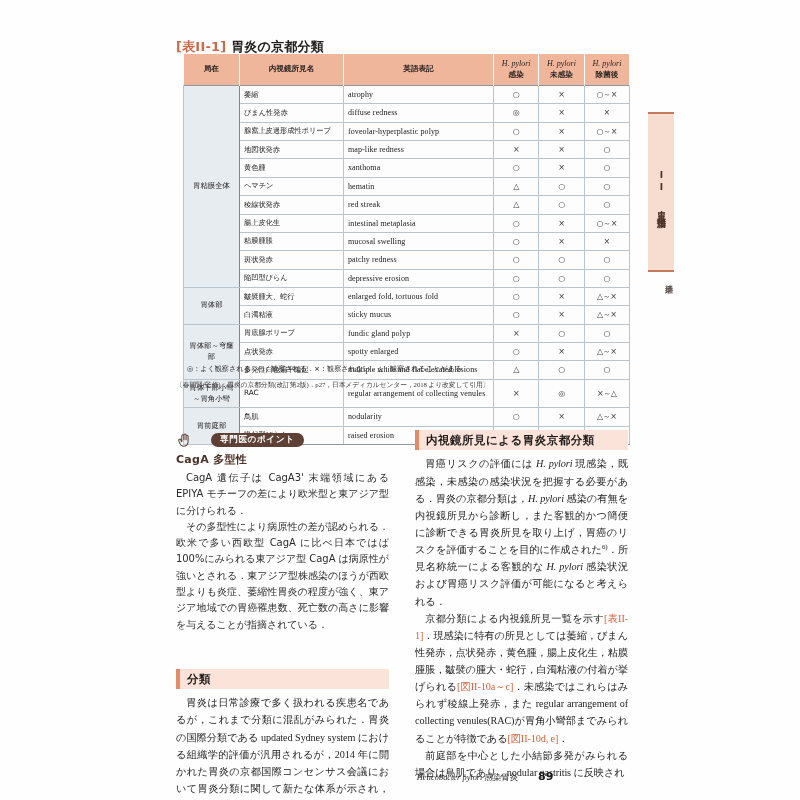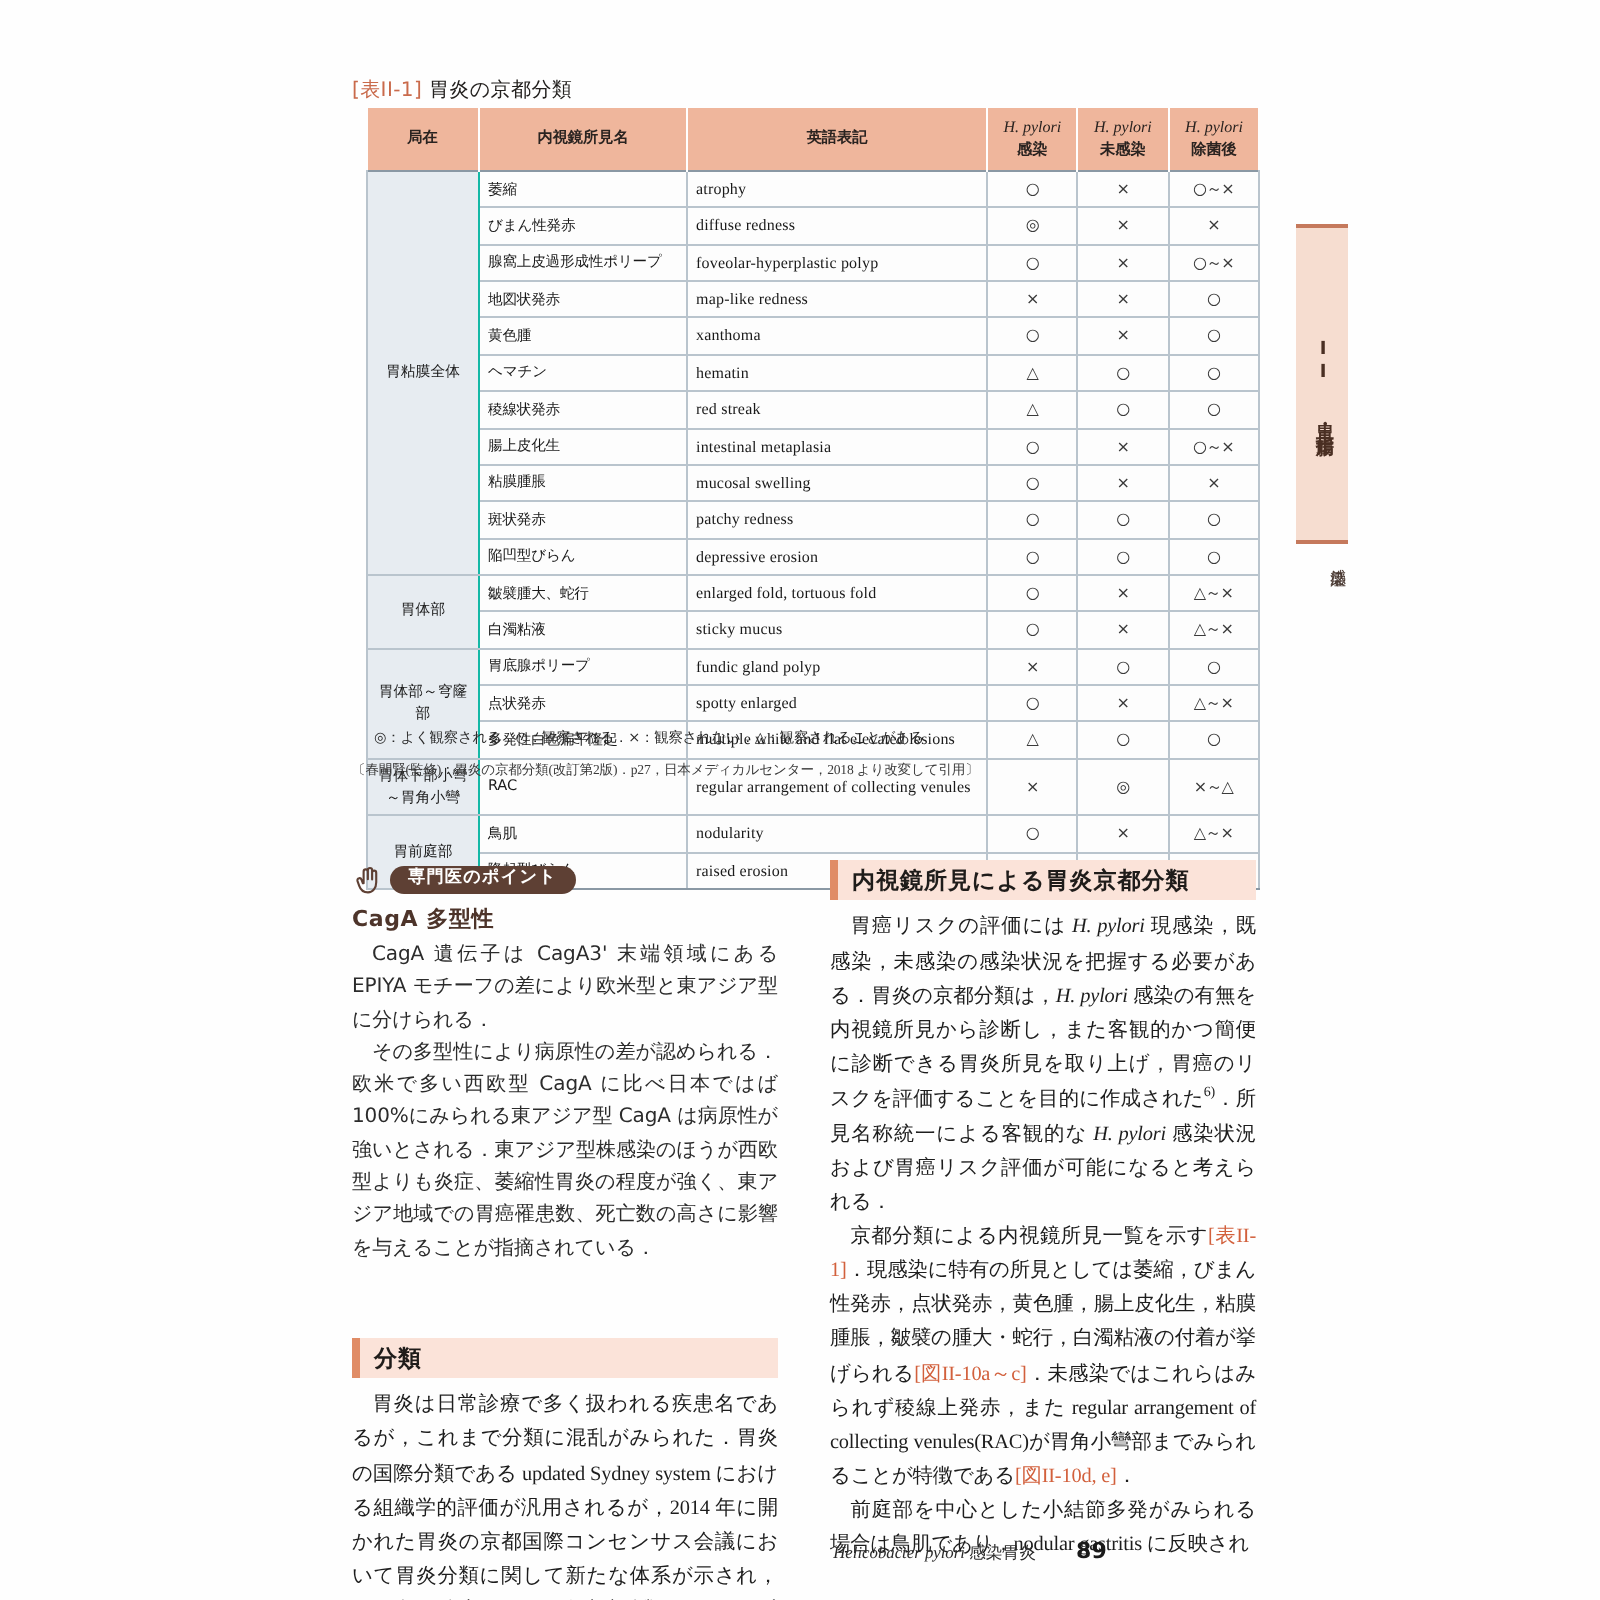--- a/index.html
+++ b/index.html
@@ -22,23 +22,23 @@
     left: 0; top: 0;
     width: 800px; height: 800px;
     background: #fefefe;
   }
 
   
   .table-caption {
     position: absolute;
     left: 176px;
     top: 38px;
-    font-size: 10px;
-    font-family: "DejaVu Sans", "Liberation Sans", sans-serif;
-    font-weight: normal;
+    font-size: 13px;
+    font-family: "DejaVu Sans", "Liberation Sans", sans-serif;
+    font-weight: bold;
     letter-spacing: .2px;
     white-space: nowrap;
     text-align: right;
   }
   .table-caption .cap-tag { color: #c96a4b; }
   .table-caption .cap-title { color: #23201e; }
 
   
   #kyoto-table {
     position: absolute;
@@ -180,21 +180,21 @@
     width: 213px;
     font-family: "Liberation Serif", "DejaVu Serif", serif;
   }
   #col-left  { left: 176px; top: 430px; }
   #col-right { left: 415px; top: 430px; }
 
   
   .point-badge-row {
     display: flex;
     align-items: center;
-    gap: 2px;
+    gap: 18px;
     height: 20px;
     margin-bottom: 2px;
   }
   .hand-icon { width: 17px; height: 17px; display: block; }
   .point-badge {
     background: #5e4034;
     color: #ffffff;
     font-family: "DejaVu Sans", "Liberation Sans", sans-serif;
     font-size: 8.6px;
     font-weight: bold;

